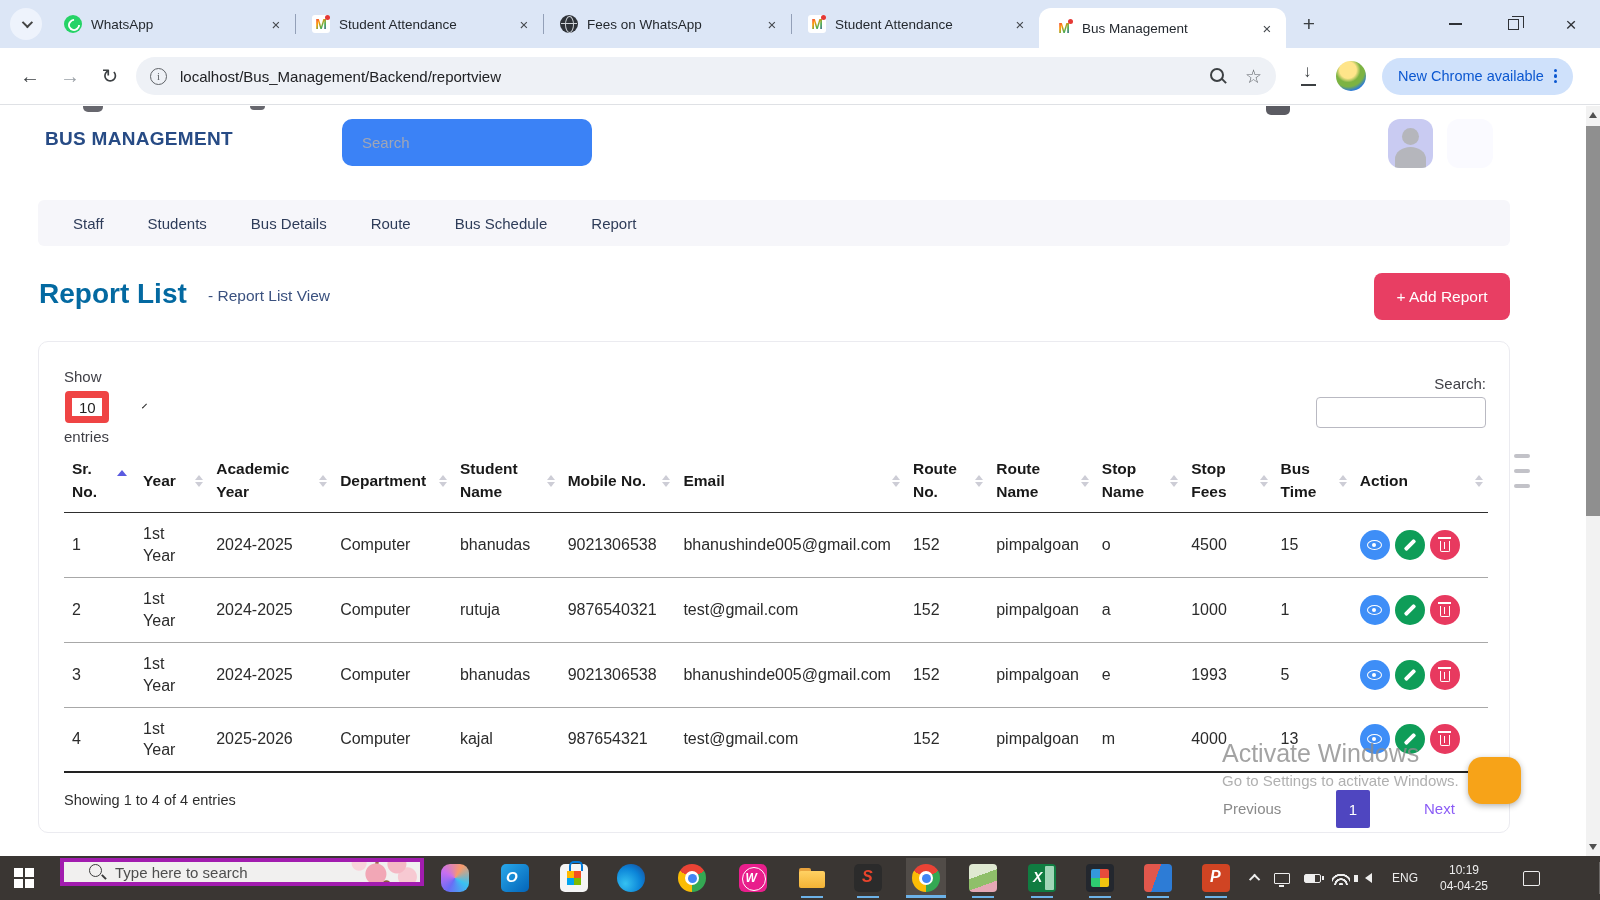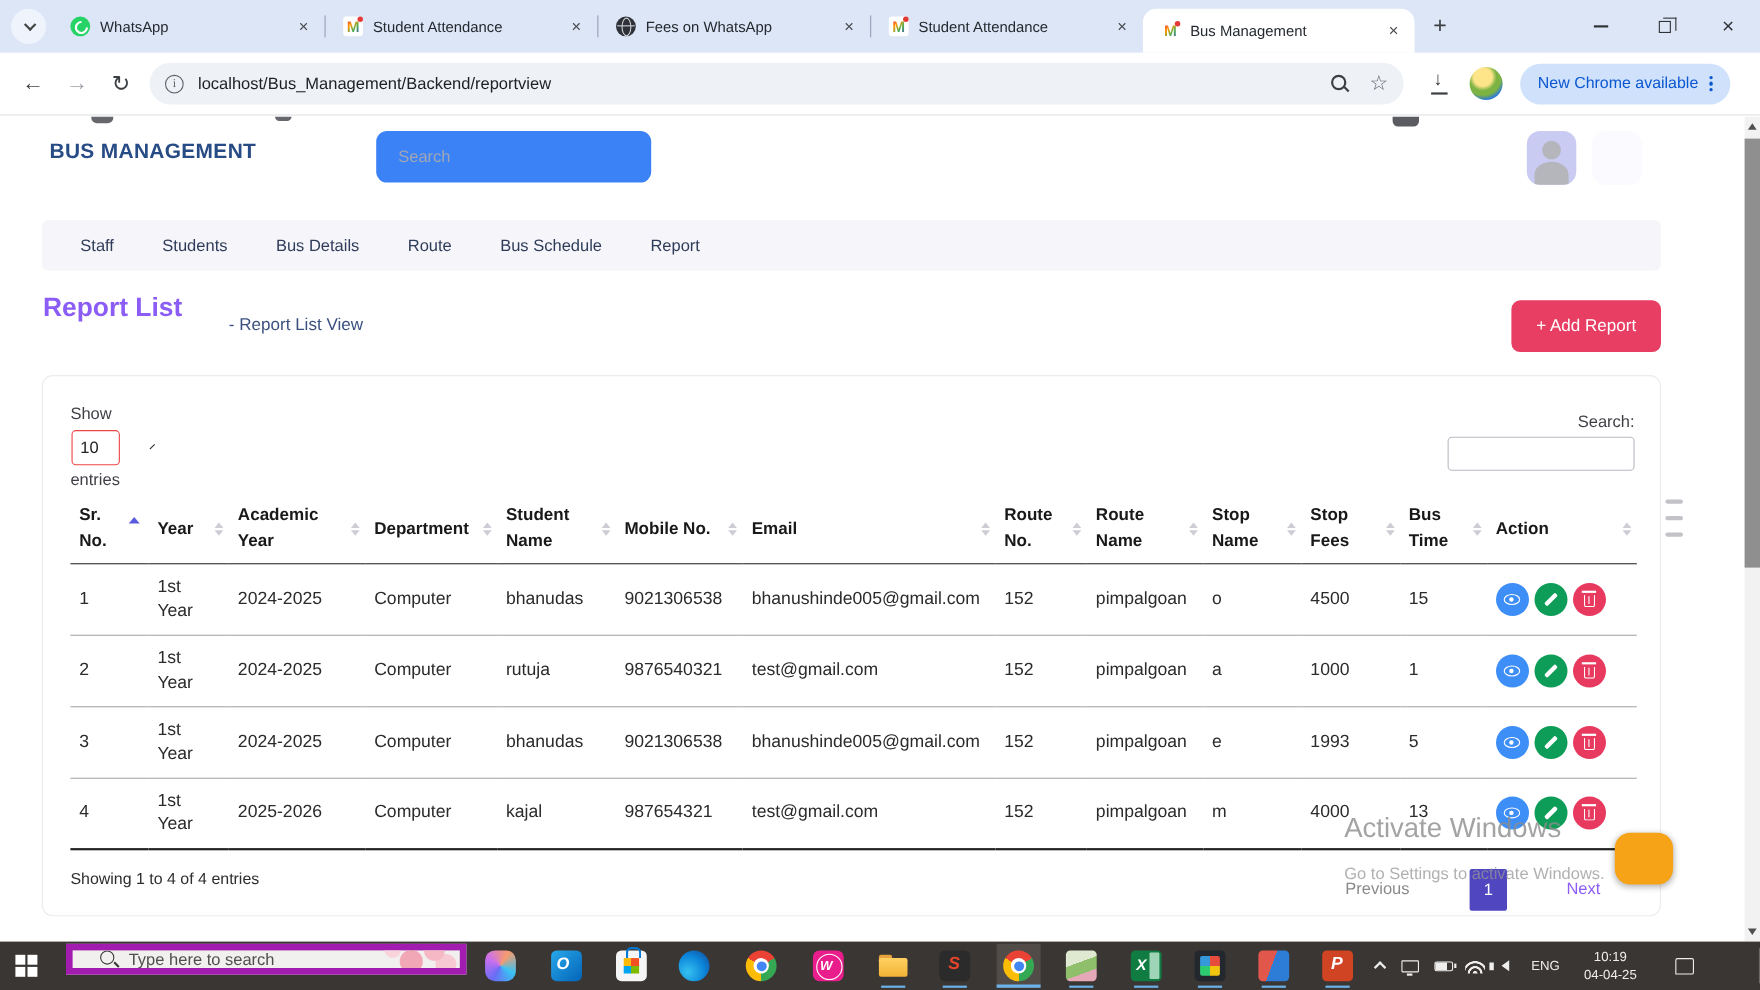--- a/index.html
+++ b/index.html
@@ -67,27 +67,27 @@
   .hsearch { position:absolute; left:342px; top:13px; width:250px; height:47px; border:none; outline:none; background:#3b82f6; border-radius:10px; padding:0 20px; font-size:15px; color:#333; font-family:"Liberation Sans", sans-serif; }
   .hsearch::placeholder { color:#a0a6b5; }
   .hdr-avatar { position:absolute; left:1388px; top:13px; width:45px; height:49px; border-radius:12px; background:#c9cbf2; overflow:hidden; }
   .hdr-avatar::before { content:""; position:absolute; left:14px; top:9px; width:17px; height:17px; border-radius:50%; background:#b5b6bc; }
   .hdr-avatar::after { content:""; position:absolute; left:7px; top:28px; width:31px; height:24px; border-radius:50% 50% 0 0; background:#b5b6bc; }
   .hdr-ghost { position:absolute; left:1447px; top:13px; width:46px; height:49px; border-radius:12px; background:#fafaff; }
 
   .mainnav { position:absolute; left:38px; top:94px; width:1472px; height:46px; background:#f6f6fa; border-radius:6px; display:flex; align-items:center; padding-left:35px; }
   .mainnav .item { font-size:15px; color:#2e3c59; margin-right:44px; }
 
-  .pagetitle { position:absolute; left:39px; top:160px; font-size:24px; font-weight:bold; color:#8b5cf6; }
+  .pagetitle { position:absolute; left:39px; top:172px; font-size:28px; font-weight:bold; color:#0369a1; }
   .pagesub { position:absolute; left:208px; top:181px; font-size:15.5px; color:#3a517f; }
   .addbtn { position:absolute; left:1374px; top:167px; width:136px; height:47px; border:none; border-radius:8px; background:var(--accent-pink,#e83e63); color:#fff; font-size:15.5px; font-family:"Liberation Sans", sans-serif; }
 
   .card { position:absolute; left:38px; top:235px; width:1472px; height:492px; background:#fff; border:1px solid #ebebf0; border-radius:10px; }
   .show-label { position:absolute; left:25px; top:26px; font-size:15px; color:#3f3f46; }
-  .len-select { position:absolute; left:26px; top:49px; width:44px; height:32px; border:1px solid #ef4444; border-radius:4px; background:#fff; display:flex; align-items:center; padding-left:7px; font-size:15px; color:#222;gap:46px; }
+  .len-select { position:absolute; left:26px; top:49px; width:44px; height:32px; border:7px solid #ef4444; border-radius:4px; background:#fff; display:flex; align-items:center; padding-left:7px; font-size:15px; color:#222;gap:46px; }
   .len-select .caret { width:6px; height:6px; border-right:1.6px solid #333; border-bottom:1.6px solid #333; transform:rotate(45deg); margin-left:2px; margin-top:-3px; }
   .entries-label { position:absolute; left:25px; top:86px; font-size:15px; color:#3f3f46; }
   .search-label { position:absolute; right:23px; top:33px; font-size:15px; color:#3f3f46; }
   .tsearch { position:absolute; right:23px; top:55px; width:170px; height:31px; border:1px solid #b9b9c2; border-radius:4px; background:#fff; padding:0 8px; font-size:14px; }
 
   .dtable { position:absolute; left:25px; top:108px; width:1424px; border-collapse:collapse; table-layout:fixed; }
   .dtable th { text-align:left; font-size:15.5px; font-weight:bold; color:#191919; padding:8px 20px 8px 8px; line-height:1.45; border-bottom:1.5px solid #2e2e2e; position:relative; height:62px; vertical-align:middle; }
   .dtable td { font-size:16px; color:#2b2b2b; padding:0 8px; height:65px; vertical-align:middle; line-height:1.35; }
   .dtable tbody tr { border-bottom:1px solid #a8a8a8; }
   .dtable tbody tr:last-child { border-bottom:2px solid #222; }
@@ -110,35 +110,35 @@
   .dt-info { position:absolute; left:25px; top:450px; font-size:14.5px; color:#2e2e2e; }
   .pg-prev { position:absolute; left:1184px; top:458px; font-size:15px; color:#8a8a8a; }
   .pg-page { position:absolute; left:1297px; top:448px; width:34px; height:38px; background:var(--pagination-active,#4f46c0); color:#fff; font-size:15px; display:flex; align-items:center; justify-content:center; border-radius:2px; }
   .pg-next { position:absolute; left:1385px; top:458px; font-size:15px; color:#8b5cf6; }
 
   .dashes { position:absolute; left:1514px; top:348px; display:flex; flex-direction:column; gap:11px; }
   .dashes i { width:16px; height:4px; border-radius:2px; background:#c2c2c8; }
 
   .watermark { position:absolute; left:1222px; top:633px; pointer-events:none; color:rgba(140,140,140,.8); }
   .watermark .l1 { font-size:25px; }
-  .watermark .l2 { font-size:15px; margin-top:18px; color:rgba(150,150,150,.75);text-align:center; }
+  .watermark .l2 { font-size:15px; margin-top:4px; color:rgba(150,150,150,.75);text-align:center; }
 
   .chatbtn { position:absolute; left:1468px; top:651px; width:53px; height:47px; border-radius:14px; background:var(--chat-bubble,#f7a318); box-shadow:0 2px 6px rgba(0,0,0,.3); border:none; }
 
   .vscroll { position:absolute; right:0; top:0; bottom:0; width:14px; background:#f2f2f2; }
   .vscroll .arrow-up { position:absolute; top:6px; left:2.5px; width:0; height:0; border-left:4.5px solid transparent; border-right:4.5px solid transparent; border-bottom:6px solid #505050; }
   .vscroll .arrow-dn { position:absolute; bottom:6px; left:2.5px; width:0; height:0; border-left:4.5px solid transparent; border-right:4.5px solid transparent; border-top:6px solid #505050; }
   .vscroll .thumb { position:absolute; top:20px; left:0; width:14px; height:390px; background:#8f8f8f; }
 
   
   .taskbar { position:absolute; left:0; bottom:0; width:1600px; height:44px; background:#3a3633; }
   .startbtn { position:absolute; left:0; top:0; width:48px; height:44px; display:flex; align-items:center; justify-content:center; }
   .winlogo { display:grid; grid-template-columns:9px 9px; grid-template-rows:9px 9px; gap:1.5px; }
   .winlogo i { background:#fff; }
-  .tb-search { position:absolute; left:60px; top:2px; width:364px; height:28px; background:#f1f0ef; border:6px solid #a21caf; display:flex; align-items:center; overflow:hidden; }
+  .tb-search { position:absolute; left:60px; top:2px; width:364px; height:28px; background:#f1f0ef; border:4px solid #a21caf; display:flex; align-items:center; overflow:hidden; }
   .tb-search .mag { position:relative; width:18px; height:18px; margin-left:24px; flex:0 0 auto; }
   .tb-search .mag::before { content:""; position:absolute; left:1px; top:1px; width:11px; height:11px; border:1.8px solid #3b3b3b; border-radius:50%; }
   .tb-search .mag::after { content:""; position:absolute; left:13px; top:13px; width:6px; height:1.8px; background:#3b3b3b; transform:rotate(45deg); }
   .tb-search .ph { margin-left:9px; font-size:15px; color:#4e4e4e; flex:1; }
   .blossom { width:105px; height:40px; flex:0 0 auto; background:
       radial-gradient(circle at 78% 30%, #f5b8c4 0 9px, transparent 10px),
       radial-gradient(circle at 58% 55%, #f2a7b6 0 10px, transparent 11px),
       radial-gradient(circle at 88% 62%, #f7c9d2 0 9px, transparent 10px),
       radial-gradient(circle at 42% 28%, #f9d3da 0 7px, transparent 8px),
       radial-gradient(circle at 68% 82%, #8b5a3c 0 4px, transparent 5px),

